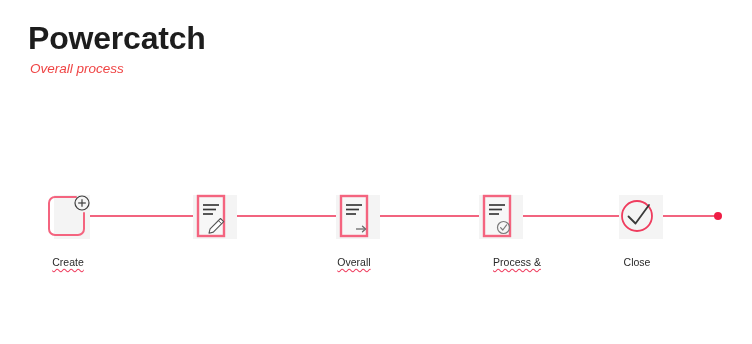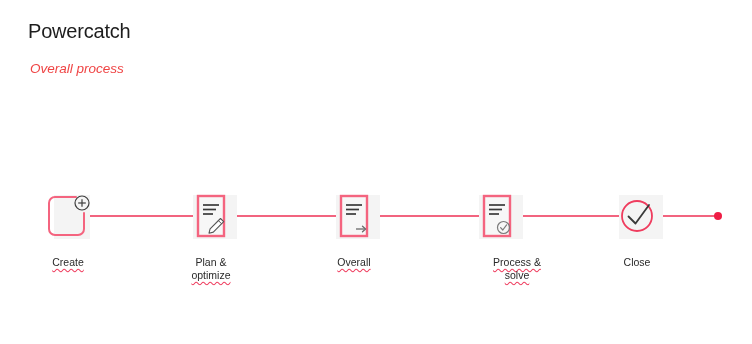--- a/index.html
+++ b/index.html
@@ -14,22 +14,22 @@
     overflow: hidden;
     font-family: "Liberation Sans", sans-serif;
     color: #222222;
   }
 
   
   .page-title {
     position: absolute;
     left: 28px;
     top: 20px;
-    font-size: 20px;
-    font-weight: normal;
+    font-size: 32px;
+    font-weight: bold;
     letter-spacing: -0.2px;
     color: #1d1d1d;
   }
   .page-subtitle {
     position: absolute;
     left: 30px;
     top: 61px;
     font-size: 13.5px;
     font-style: italic;
     color: #ef4444;
@@ -129,24 +129,20 @@
     <div class="node-plate plate-wide"></div>
     <svg class="node-art" viewBox="0 0 44 44">
       <rect x="9" y="2" width="26" height="40" fill="#f7f7f7" stroke="#f4647f" stroke-width="2.4"></rect>
       <line x1="14" y1="11" x2="30" y2="11" stroke="#3a3a3a" stroke-width="1.7"></line>
       <line x1="14" y1="15.5" x2="27" y2="15.5" stroke="#3a3a3a" stroke-width="1.7"></line>
       <line x1="14" y1="20" x2="24" y2="20" stroke="#3a3a3a" stroke-width="1.7"></line>
       <path d="M31.5 24.5 l3.2 3.2 -10.4 10.4 -4.3 1.1 1.1 -4.3 z" fill="#ffffff" stroke="#555555" stroke-width="1.1" stroke-linejoin="round"></path>
       <line x1="29.4" y1="26.6" x2="32.6" y2="29.8" stroke="#555555" stroke-width="1"></line>
     </svg>
   </div>
-  <div class="node-label" style="left:136px;">
-    <span class="line">Plan &amp;</span>
-    <span class="line misspelled">optimize</span>
-  </div>
 
   <div class="node" style="left:332px;">
     <div class="node-plate plate-wide"></div>
     <svg class="node-art" viewBox="0 0 44 44">
       <rect x="9" y="2" width="26" height="40" fill="#f7f7f7" stroke="#f4647f" stroke-width="2.4"></rect>
       <line x1="14" y1="11" x2="30" y2="11" stroke="#3a3a3a" stroke-width="1.7"></line>
       <line x1="14" y1="15.5" x2="27" y2="15.5" stroke="#3a3a3a" stroke-width="1.7"></line>
       <line x1="14" y1="20" x2="24" y2="20" stroke="#3a3a3a" stroke-width="1.7"></line>
       <line x1="24" y1="35" x2="33" y2="35" stroke="#6a6a6a" stroke-width="1.3"></line>
       <path d="M30.5 32.2 L33.6 35 L30.5 37.8" fill="none" stroke="#6a6a6a" stroke-width="1.3" stroke-linejoin="round" stroke-linecap="round"></path>
@@ -162,21 +158,20 @@
       <rect x="9" y="2" width="26" height="40" fill="#f7f7f7" stroke="#f4647f" stroke-width="2.4"></rect>
       <line x1="14" y1="11" x2="30" y2="11" stroke="#3a3a3a" stroke-width="1.7"></line>
       <line x1="14" y1="15.5" x2="27" y2="15.5" stroke="#3a3a3a" stroke-width="1.7"></line>
       <line x1="14" y1="20" x2="24" y2="20" stroke="#3a3a3a" stroke-width="1.7"></line>
       <circle cx="28.5" cy="33.5" r="6" fill="none" stroke="#7a7a7a" stroke-width="1.2"></circle>
       <path d="M25.6 33.6 L27.8 36 L31.6 30.9" fill="none" stroke="#7a7a7a" stroke-width="1.2" stroke-linecap="round" stroke-linejoin="round"></path>
     </svg>
   </div>
   <div class="node-label" style="left:442px;">
     <span class="line misspelled">Process &amp;</span>
-    <span class="line misspelled">solve</span>
   </div>
 
   <div class="node" style="left:615px;">
     <div class="node-plate plate-wide"></div>
     <svg class="node-art" viewBox="0 0 44 44">
       <circle cx="22" cy="22" r="15" fill="none" stroke="#ef3c5e" stroke-width="1.8"></circle>
       <path d="M13.5 22.5 L20.5 29.5 L34 11" fill="none" stroke="#3a3a3a" stroke-width="1.8" stroke-linecap="round" stroke-linejoin="round"></path>
     </svg>
   </div>
   <div class="node-label" style="left:562px;">

